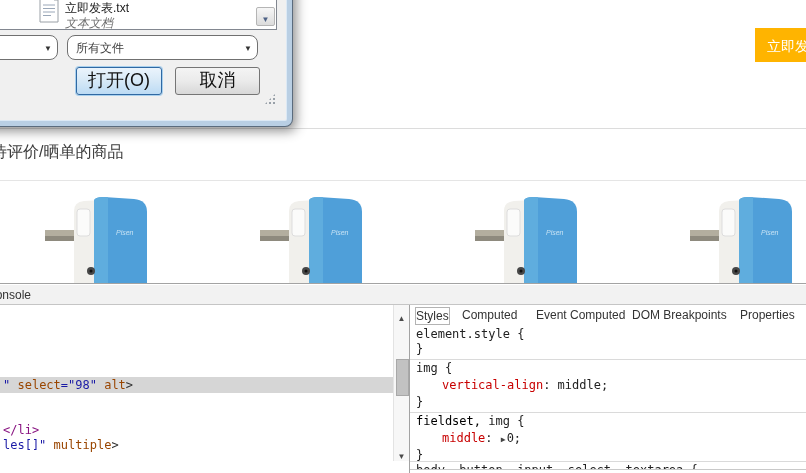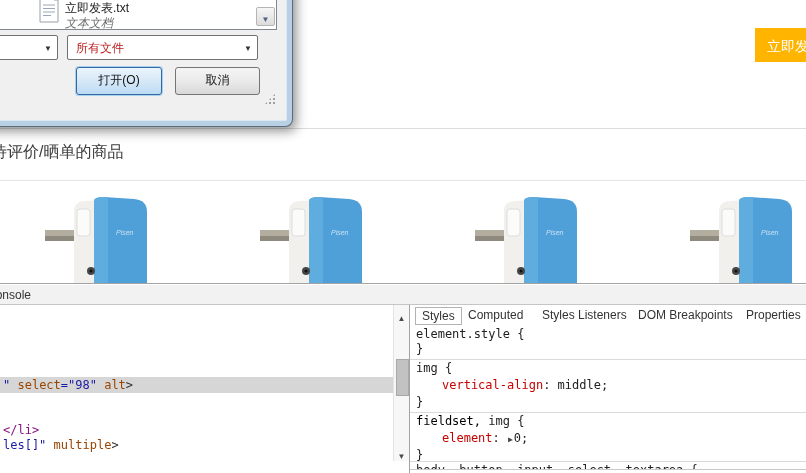--- a/index.html
+++ b/index.html
@@ -30,21 +30,21 @@
 
   .dt-scrollbar{position:absolute;left:393px;top:21px;width:15px;height:156px;background:#f7f7f7;border-left:1px solid #e3e3e3;}
   .sb-btn{position:absolute;left:0;width:15px;height:14px;text-align:center;color:#4a4a4a;}
   .sb-btn.up{top:2px;} .sb-btn.down{bottom:2px;}
   .icon-up::before{content:"▲";font-size:8px;line-height:14px;}
   .icon-down::before{content:"▼";font-size:8px;line-height:14px;}
   .sb-thumb{position:absolute;left:2px;top:54px;width:11px;height:35px;background:#c2c2c2;border:1px solid #a8a8a8;}
 
   .dt-right{position:absolute;left:409px;top:21px;width:397px;height:169px;background:#fff;border-left:1px solid #a3a3a3;overflow:hidden;}
   .style-tabs{position:absolute;left:0;top:0;width:397px;height:20px;background:#fff;font-size:12px;color:#333;}
-  .style-tab{position:absolute;top:2px;padding:1px 6px;white-space:nowrap;}
+  .style-tab{position:absolute;top:2px;padding:1px 0;white-space:nowrap;}
   .style-tab.sel{border:1px solid #b3b3b3;background:#fff;}
   .rules{position:absolute;left:0;top:21px;width:397px;height:148px;
     font-family:"DejaVu Sans Mono","Liberation Mono",monospace;font-size:12px;color:#222;}
   .rule-line{position:absolute;left:6px;height:17px;line-height:17px;white-space:pre;}
   .prop-ind{padding-left:26px;text-align:right;}
   .css-prop{color:#c80000;}
   .sel-muted{color:#000000;}
   .rule-sep{position:absolute;left:0;width:397px;border-top:1px solid #dadada;}
   .icon-expand::before{content:"▶";font-size:8px;color:#444;padding:0 1px;}
   .find-bar{position:absolute;left:0;top:143px;width:397px;height:26px;border-top:1px solid #c9c9c9;background:#fff;}
@@ -55,27 +55,27 @@
     box-shadow:0 0 0 1px #5a6b7d,4px 5px 12px rgba(0,0,0,.45), inset 0 0 0 1px #dce9f5;}
   .dlg-list{position:absolute;left:3px;top:0;width:398px;height:108px;background:#fff;
     border-bottom:1px solid #828790;border-right:1px solid #828790;}
   .file-icon{position:absolute;left:160px;top:74px;}
   .file-name{position:absolute;left:187px;top:79px;font-size:12px;color:#1a1a1a;white-space:nowrap;}
   .file-type{position:absolute;left:187px;top:94px;font-size:12px;color:#6d6d6d;white-space:nowrap;font-style:italic;}
   .list-scroll-btn{position:absolute;left:378px;top:86px;width:17px;height:17px;
     background:linear-gradient(#f6f6f6,#dcdcdc);border:1px solid #b5b5b5;border-radius:2px;
     text-align:center;color:#4d6185;}
   .list-scroll-btn::before{content:"▼";font-size:8px;line-height:16px;}
-  .combo{position:absolute;background:#fff;border:1px solid #707070;border-radius:2px;font-size:12px;color:#b91c1c;}
+  .combo{position:absolute;background:#fff;border:1px solid #707070;border-radius:8px;font-size:12px;color:#404040;}
   .combo-filename{left:-6px;top:114px;width:187px;height:23px;}
   .combo-filetype{left:192px;top:114px;width:189px;height:23px;}
   .combo-label{position:absolute;left:8px;top:4px;white-space:nowrap;}
   .combo-arrow{position:absolute;right:5px;top:4px;color:#333;}
   .combo-arrow::before{content:"▼";font-size:8px;}
-  .win-btn{position:absolute;top:146px;height:26px;border-radius:3px;font-size:12px;color:#111;
+  .win-btn{position:absolute;top:146px;height:26px;border-radius:3px;font-size:18px;color:#111;
     text-align:center;line-height:24px;}
   .btn-open{left:201px;width:84px;background:linear-gradient(#ebf4fc,#d7e9f7 48%,#bcdbf4);
     border:1px solid #3069a3;box-shadow:0 0 0 1px #a9d0ed;}
   .btn-cancel{left:300px;width:83px;background:linear-gradient(#f4f4f4,#ebebeb 48%,#d8d8d8);
     border:1px solid #757575;}
   .grip{position:absolute;left:389px;top:172px;width:12px;height:12px;
     background-image:radial-gradient(#98a0a8 1px,transparent 1.4px);background-size:4px 4px;
     clip-path:polygon(100% 0,100% 100%,0 100%);}
 </style>
 </head>
@@ -157,34 +157,34 @@
   <div class="dt-scrollbar">
     <div class="sb-btn up icon-up"></div>
     <div class="sb-thumb"></div>
     <div class="sb-btn down icon-down"></div>
   </div>
 
   <div class="dt-right">
     <div class="style-tabs">
       <span class="style-tab sel" style="left:5px">Styles</span>
       <span class="style-tab" style="left:52px">Computed</span>
-      <span class="style-tab" style="left:126px">Styles Listeners</span>
+      <span class="style-tab" style="left:126px">Event Computed</span>
       <span class="style-tab" style="left:222px">DOM Breakpoints</span>
       <span class="style-tab" style="left:330px">Properties</span>
     </div>
     <div class="rules">
       <div class="rule-line" style="top:0">element.style {</div>
       <div class="rule-line" style="top:15px">}</div>
       <div class="rule-sep" style="top:33px"></div>
       <div class="rule-line" style="top:34px">img {</div>
       <div class="rule-line prop-ind" style="top:51px"><span class="css-prop">vertical-align</span><span>: middle;</span></div>
       <div class="rule-line" style="top:68px">}</div>
       <div class="rule-sep" style="top:86px"></div>
       <div class="rule-line" style="top:87px"><span class="sel-muted">fieldset,</span><span> img {</span></div>
-      <div class="rule-line prop-ind" style="top:104px"><span class="css-prop">element</span><span>: </span><span class="icon-expand"></span><span>0;</span></div>
+      <div class="rule-line prop-ind" style="top:104px"><span class="css-prop">middle</span><span>: </span><span class="icon-expand"></span><span>0;</span></div>
       <div class="rule-line" style="top:121px">}</div>
       <div class="rule-sep" style="top:135px"></div>
       <div class="rule-line" style="top:136px">body, button, input, select, textarea {</div>
       <div class="find-bar">
         
       </div>
     </div>
   </div>
 </div>
 

